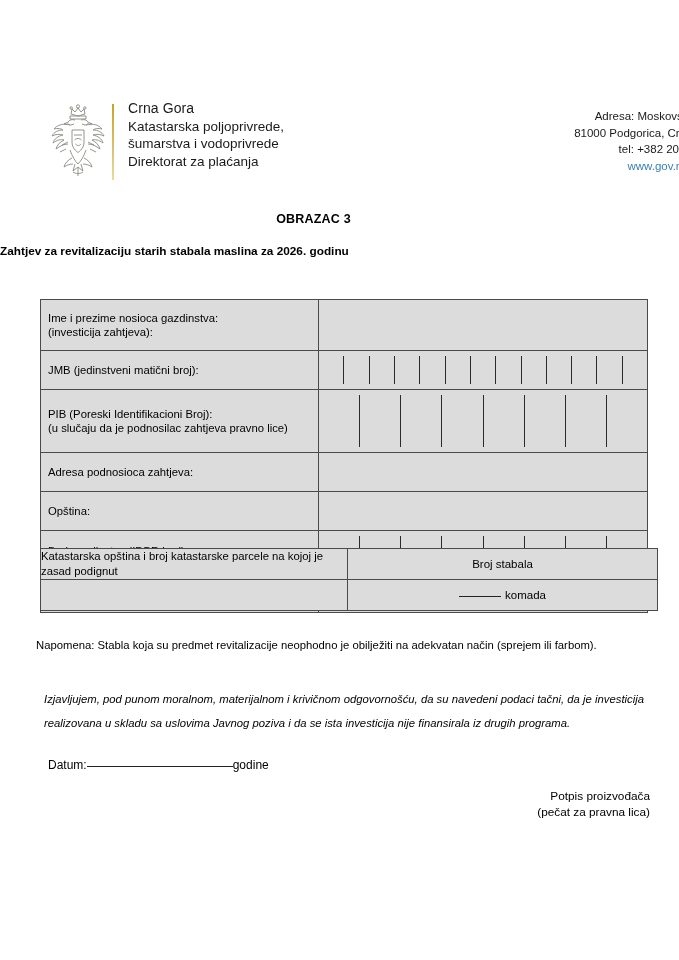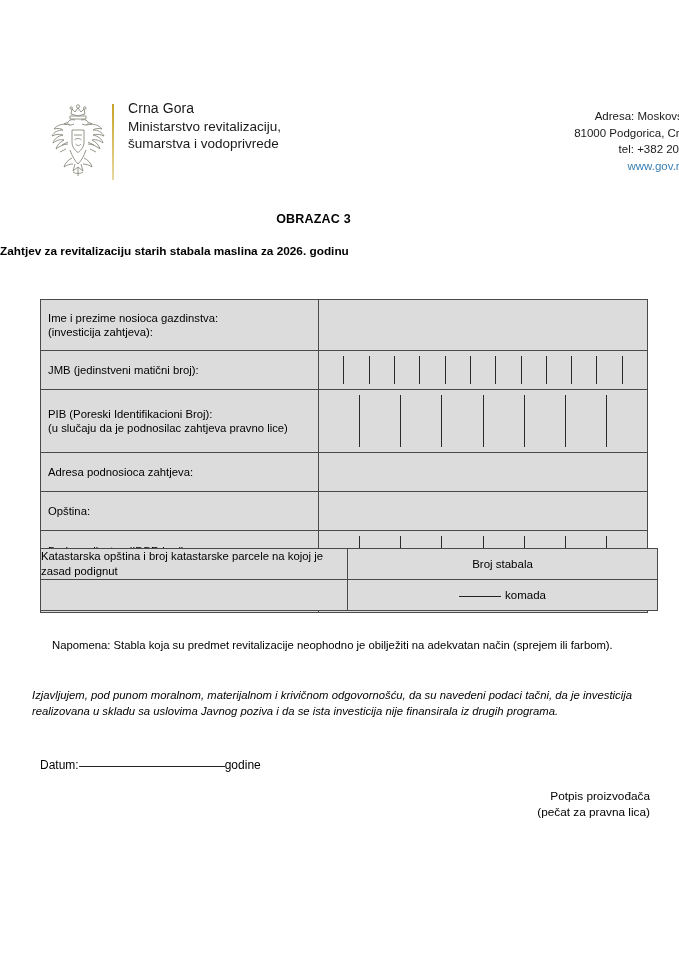--- a/index.html
+++ b/index.html
@@ -168,39 +168,39 @@
     display: inline-block;
     border-bottom: 1px solid #222;
     width: 42px;
     margin-right: 4px;
     vertical-align: 2px;
   }
 
   
   .note {
     position: absolute;
-    left: 52px; top: 637px;
+    left: 36px; top: 637px;
     width: 600px;
     font-size: 11.3px;
     line-height: 16px;
     text-align: justify;
   }
   .declaration {
     position: absolute;
-    left: 32px; top: 687px;
+    left: 44px; top: 687px;
     width: 600px;
     font-size: 11.3px;
-    line-height: 16px;
+    line-height: 24px;
     font-style: italic;
     text-align: justify;
   }
 
   .dateline {
     position: absolute;
-    left: 40px; top: 758px;
+    left: 48px; top: 758px;
     font-size: 12px;
     white-space: nowrap;
   }
   .dateline .rule {
     display: inline-block;
     width: 146px;
     border-bottom: 1px solid #222;
     vertical-align: 2px;
   }
 
@@ -254,22 +254,23 @@
             <path d="M30 66 v8"></path>
             <path d="M25 70 c3 2 7 2 10 0"></path>
             <path d="M20 40 l-6 3 M40 40 l6 3"></path>
             <path d="M18 47 l-6 3 M42 47 l6 3"></path>
           </g>
         </svg>
       </div>
       <div class="gold-rule"></div>
       <div class="brand-text">
         <div class="line1">Crna Gora</div>
-        <div class="sub">Ministarstvo revitalizaciju,</div>
+        <div class="sub">Katastarska poljoprivrede,</div>
         <div class="sub">šumarstva i vodoprivrede</div>
+        <div class="sub">Direktorat za plaćanja</div>
       </div>
     </div>
 
     <div class="contact">
       <div>Adresa: Moskovska 10</div>
       <div>81000 Podgorica, Crna Go</div>
       <div>tel: +382 20 672 0</div>
       <div class="link">www.gov.me/mp</div>
     </div>
   </div>

